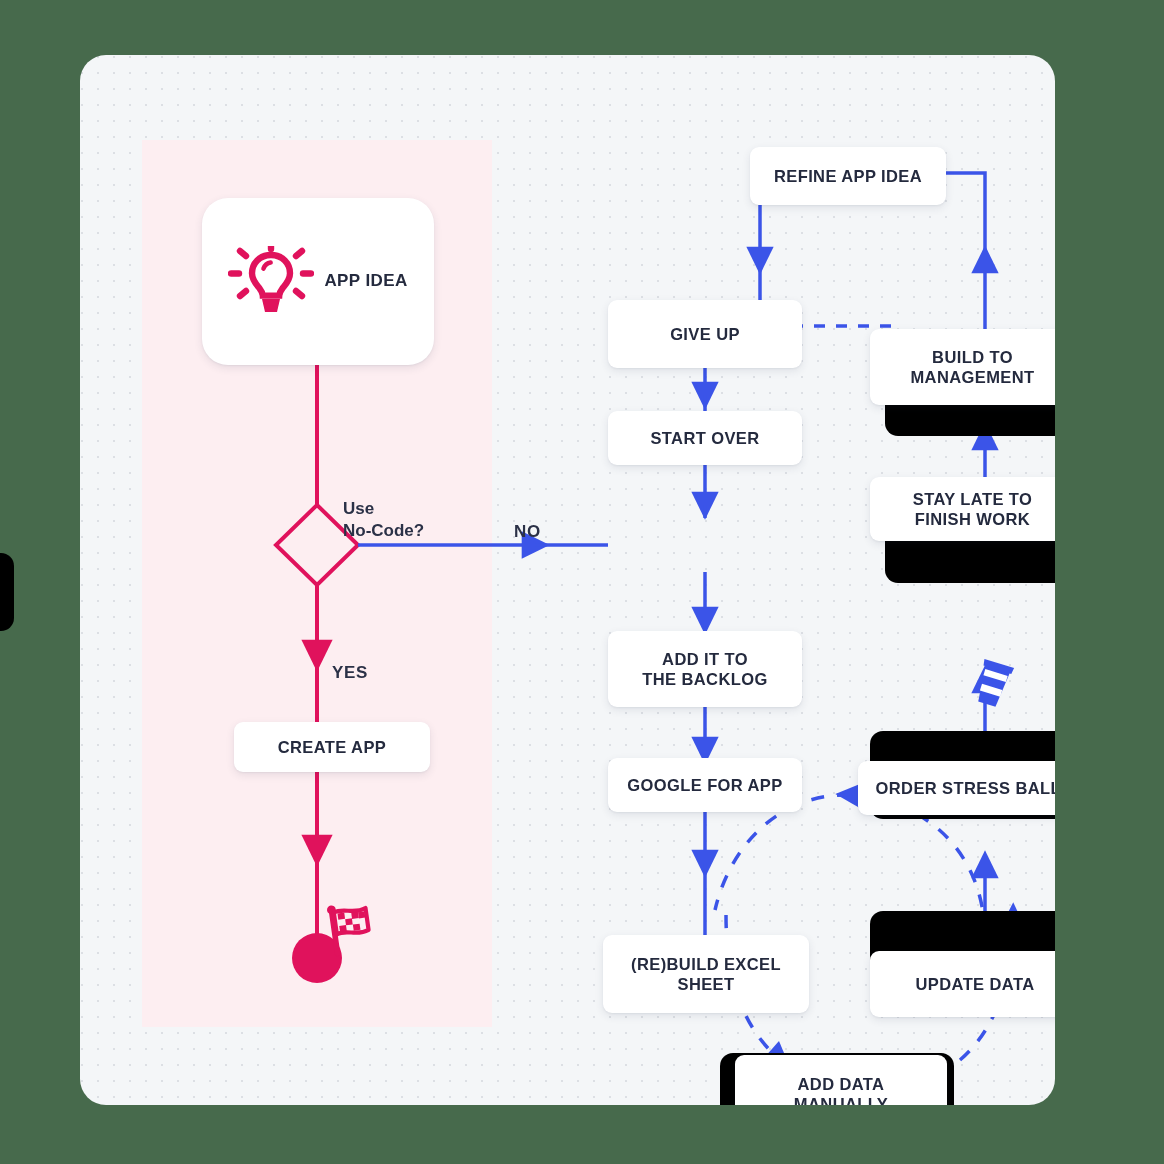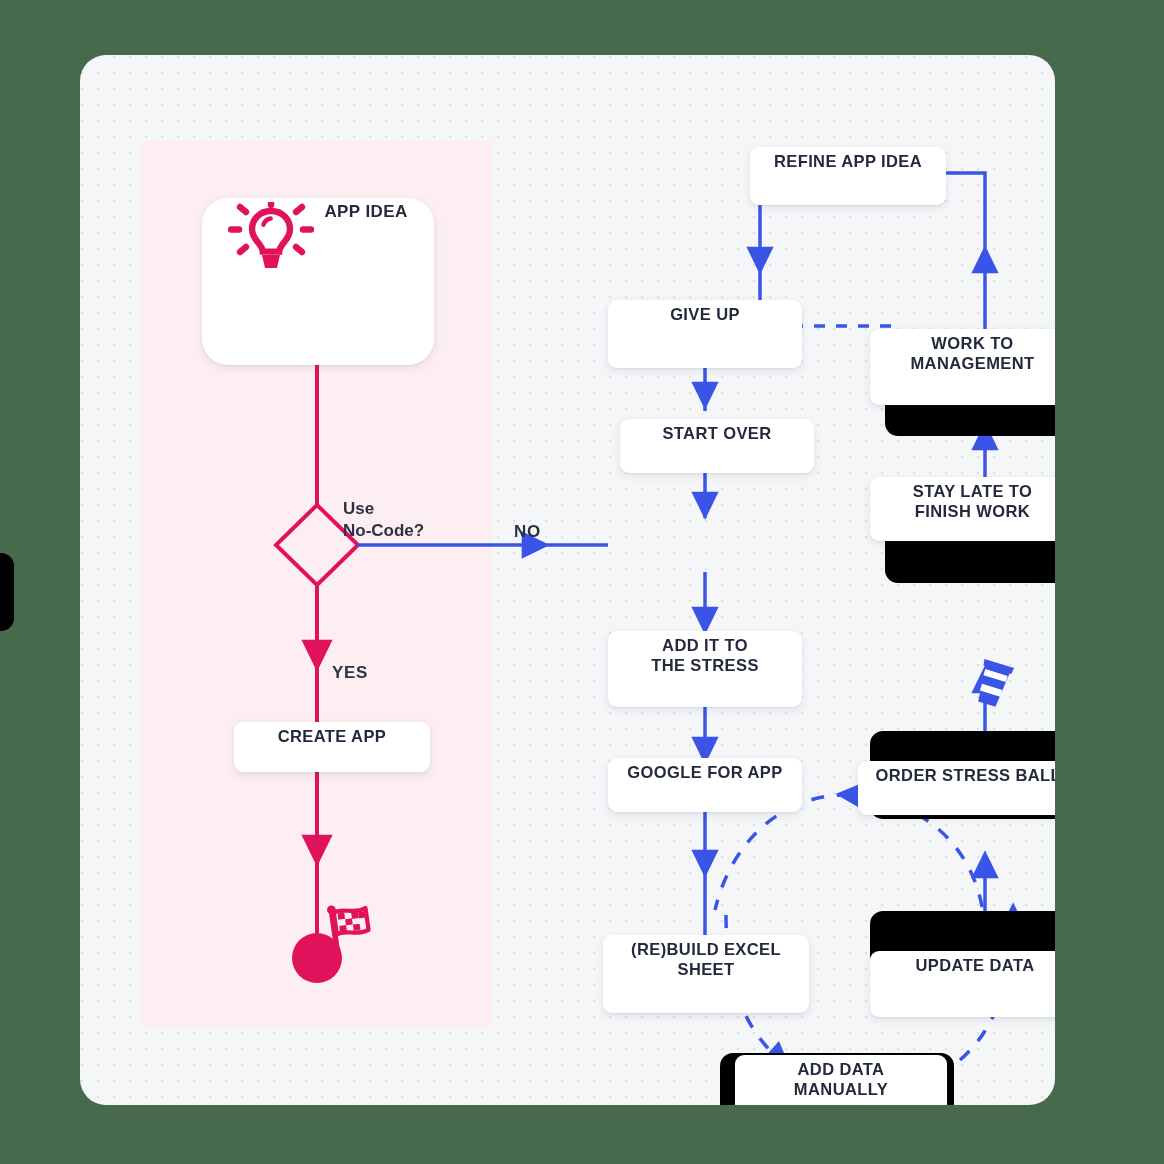--- a/index.html
+++ b/index.html
@@ -54,21 +54,21 @@
     overflow: visible;
   }
 
   
   .node {
     position: absolute;
     box-sizing: border-box;
     background: #ffffff;
     border-radius: 9px;
     display: flex;
-    align-items: flex-start;
+    align-items: center;
     justify-content: center;
     text-align: center;
     color: #242a3e;
     font-weight: bold;
     font-size: 16.5px;
     letter-spacing: 0.4px;
     line-height: 1.22;
     box-shadow: 0 3px 9px rgba(40,50,80,0.10), 0 1px 2px rgba(40,50,80,0.06);
     padding: 4px 10px;
     z-index: 5;
@@ -238,37 +238,37 @@
 
     <div class="node" style="left:670px; top:92px; width:196px; height:58px;">
       <span>REFINE APP IDEA</span>
     </div>
 
     <div class="node" style="left:528px; top:245px; width:194px; height:68px;">
       <span>GIVE UP</span>
     </div>
 
     <div class="node" style="left:790px; top:274px; width:205px; height:76px; white-space:pre-line;">
-      <span>WORK TO
+      <span>BUILD TO
 MANAGEMENT</span>
     </div>
 
-    <div class="node" style="left:528px; top:364px; width:194px; height:54px;margin-left:12px;">
+    <div class="node" style="left:528px; top:356px; width:194px; height:54px;">
       <span>START OVER</span>
     </div>
 
     <div class="node" style="left:790px; top:422px; width:205px; height:64px; white-space:pre-line;">
       <span>STAY LATE TO
 FINISH WORK</span>
     </div>
 
 
     <div class="node" style="left:528px; top:576px; width:194px; height:76px; white-space:pre-line;">
       <span>ADD IT TO
-THE STRESS</span>
+THE BACKLOG</span>
     </div>
 
     <div class="node" style="left:528px; top:703px; width:194px; height:54px;">
       <span>GOOGLE FOR APP</span>
     </div>
 
     <div class="node" style="left:778px; top:706px; width:232px; height:54px;">
       <span>ORDER STRESS BALLS</span>
     </div>
 

